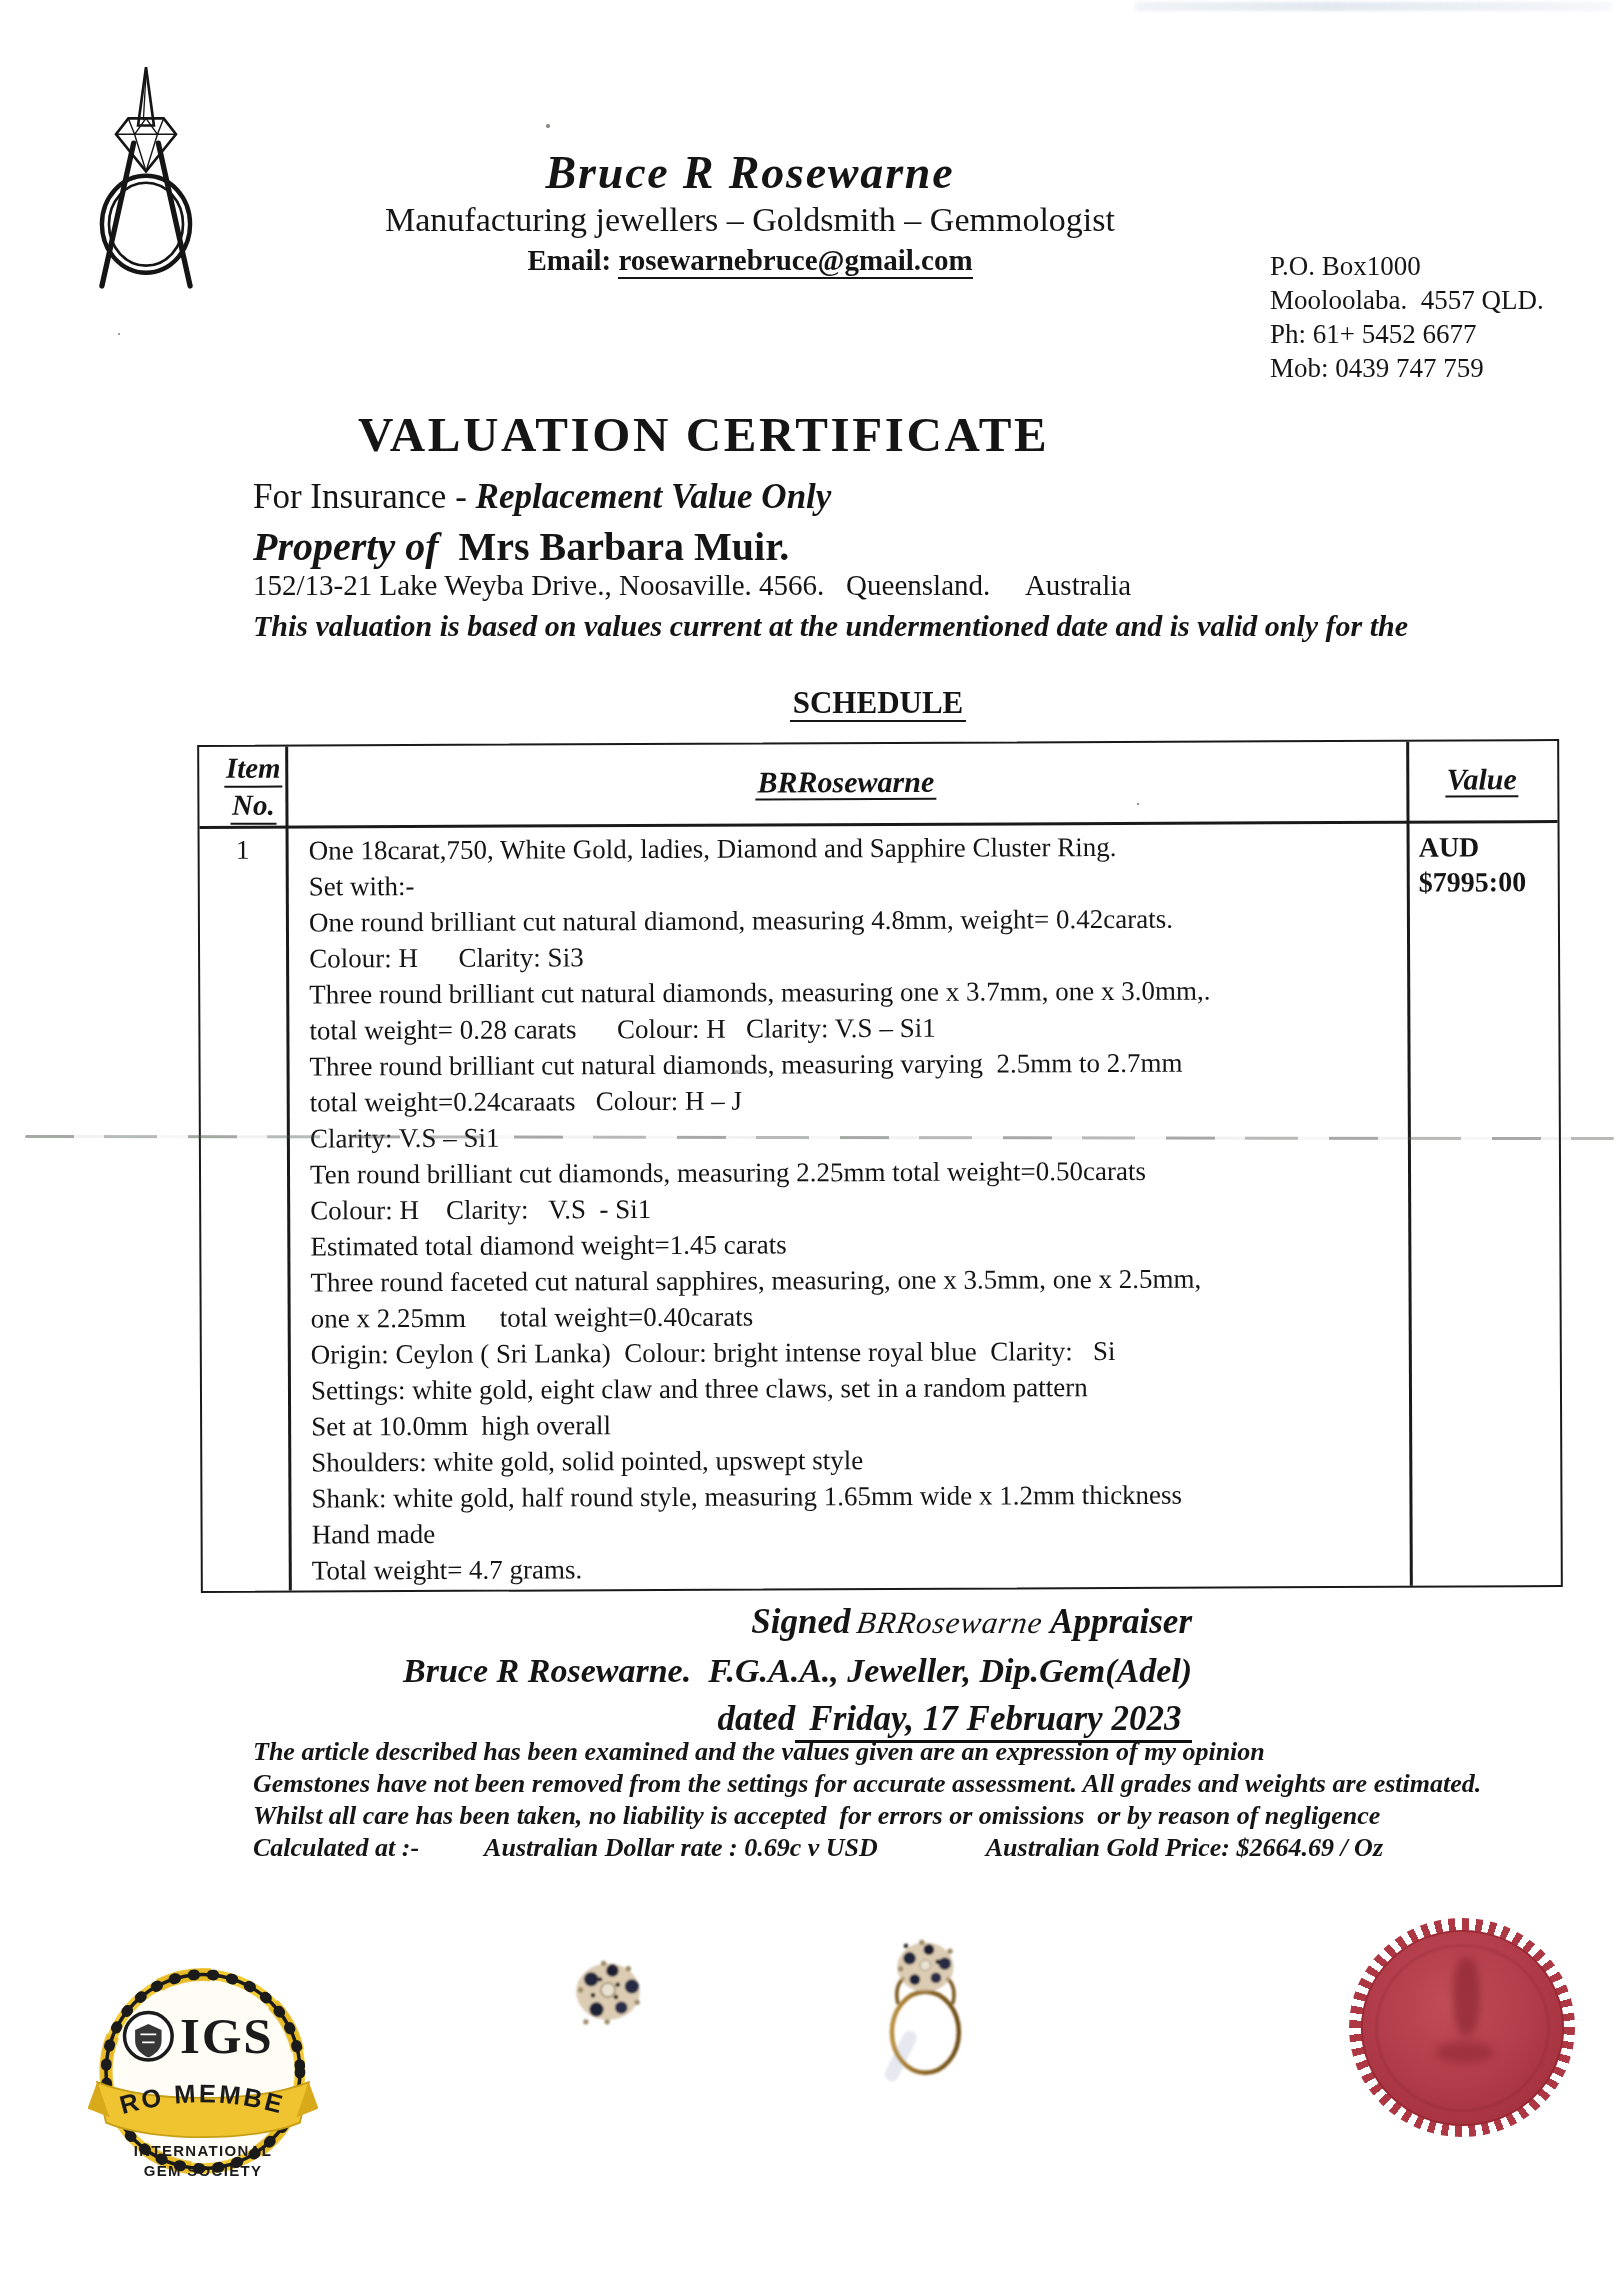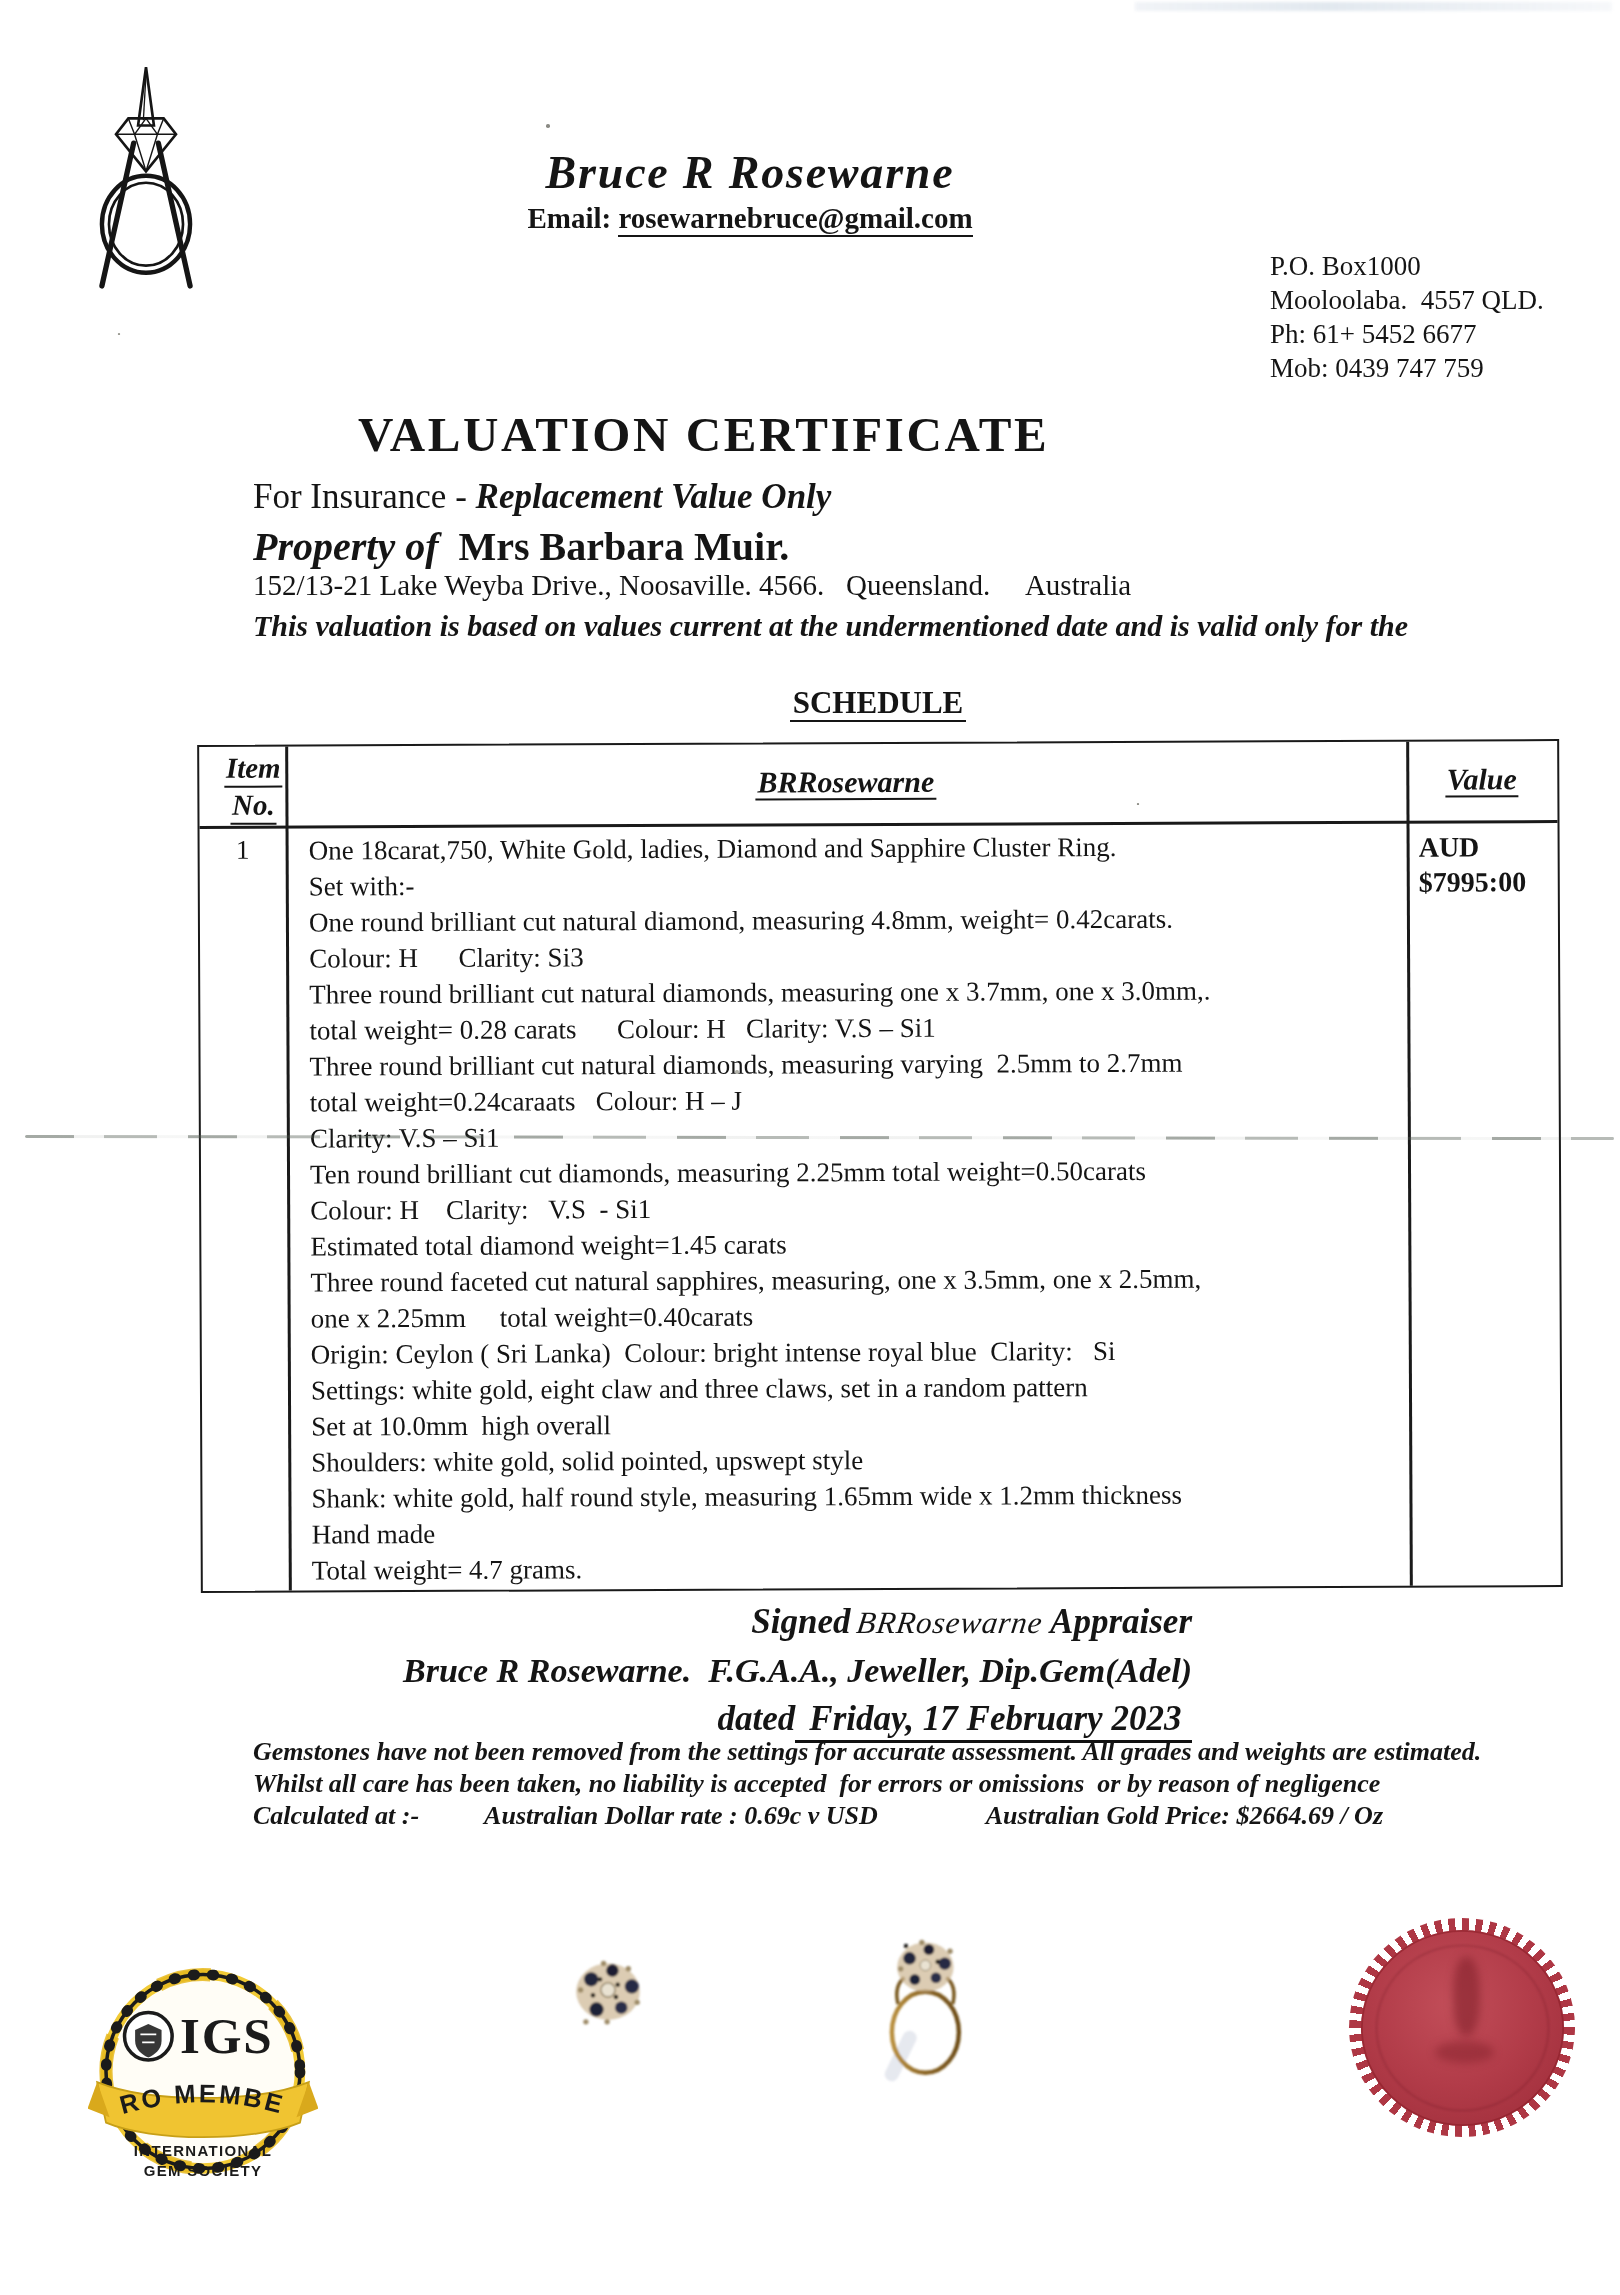--- a/index.html
+++ b/index.html
@@ -102,20 +102,21 @@
         <ellipse cx="70" cy="184" rx="50" ry="55" stroke-width="5"></ellipse>
         <ellipse cx="70" cy="184" rx="42" ry="47" stroke-width="3"></ellipse>
         <path d="M56,92 L20,254" stroke-width="6" stroke-linecap="round"></path>
         <path d="M84,92 L120,254" stroke-width="6" stroke-linecap="round"></path>
       </g>
     </svg>
   </div>
 
   <div class="masthead">
     <div class="biz-name">Bruce R Rosewarne</div>
+    <div class="tagline">Manufacturing jewellers – Goldsmith – Gemmologist</div>
     <div class="email-line"><span class="pw">Email: </span><span class="email">rosewarnebruce@gmail.com</span></div>
   </div>
 
   <div class="contact">
     <div>P.O. Box1000</div>
     <div class="pw">Mooloolaba.  4557 QLD.</div>
     <div>Ph: 61+ 5452 6677</div>
     <div>Mob: 0439 747 759</div>
   </div>
 
@@ -180,20 +181,21 @@
   <div class="scanline"></div>
   <div class="speck"></div>
 
   <div class="signature">
     <div><span>Signed</span><span class="script">BRRosewarne</span><span>Appraiser</span></div>
     <div class="cred pw">Bruce R Rosewarne.  F.G.A.A., Jeweller, Dip.Gem(Adel)</div>
     <div><span>dated</span><span class="date-u">Friday, 17 February 2023</span></div>
   </div>
 
   <div class="disclaimer">
+    <div class="pw">The article described has been examined and the values given are an expression of my opinion</div>
     <div class="pw">Gemstones have not been removed from the settings for accurate assessment. All grades and weights are estimated.</div>
     <div class="pw">Whilst all care has been taken, no liability is accepted  for errors or omissions  or by reason of negligence</div>
     <div><span>Calculated at :-</span><span class="calc-rate">Australian Dollar rate : 0.69c v USD</span><span class="calc-gold">Australian Gold Price: $2664.69 / Oz</span></div>
   </div>
 
   <div class="igs-badge">
     <svg width="230" height="231" viewBox="-130 -131 260 262">
       <defs>
           <path id="ribArc" d="M -95,50 Q 0,20 95,50"></path>
         </defs>

